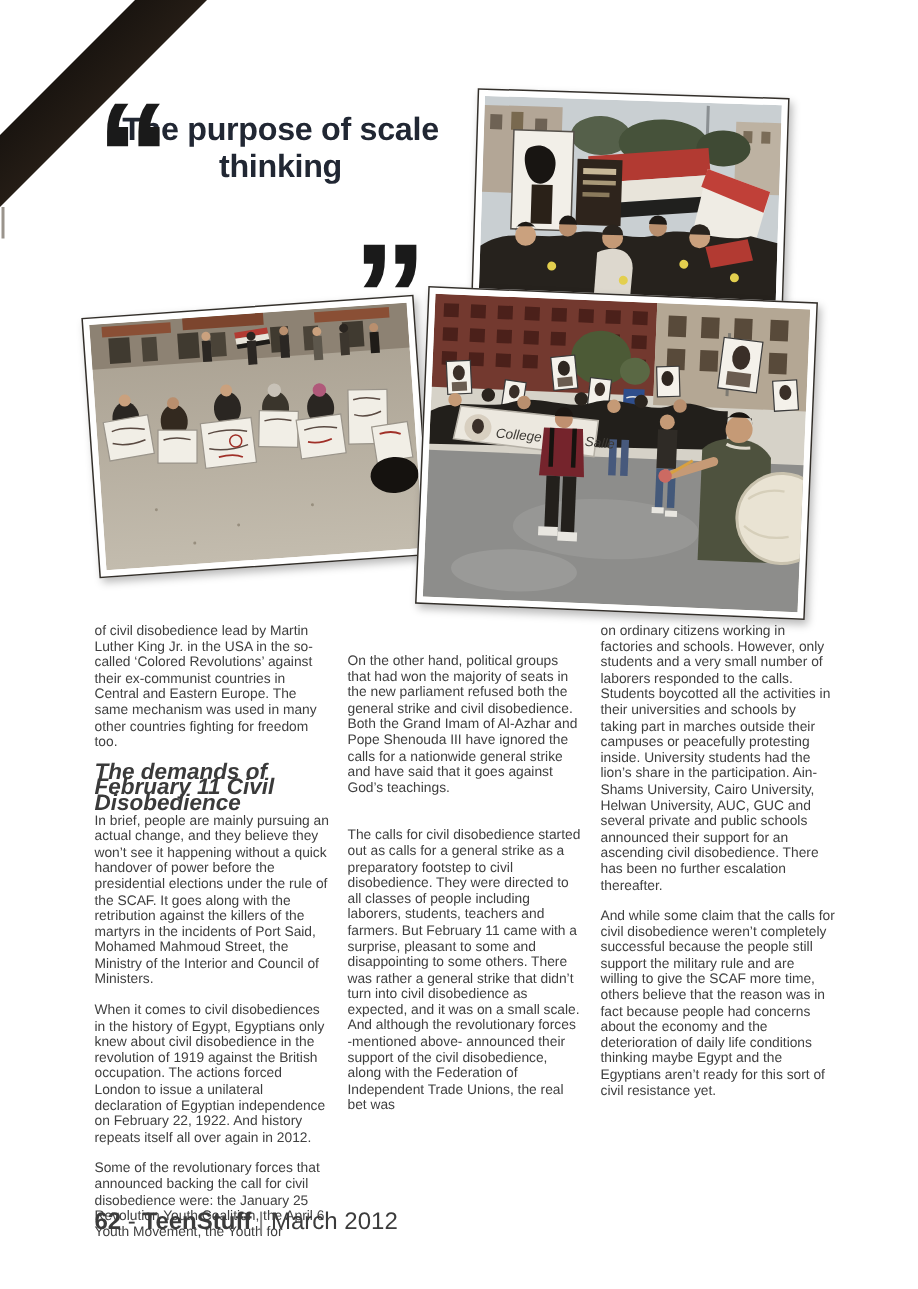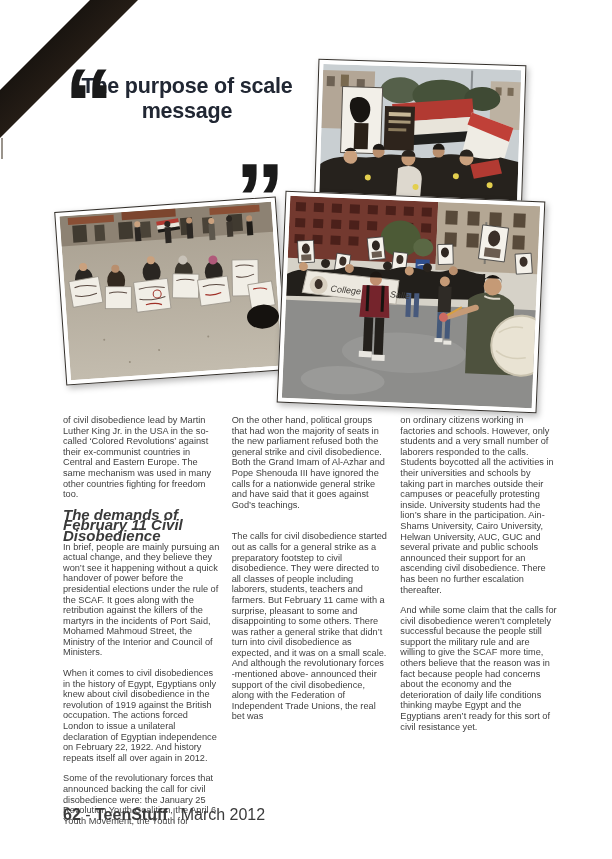--- a/index.html
+++ b/index.html
@@ -25,40 +25,40 @@
   .photo svg{display:block;}
   .photo-a{left:316px;top:62px;width:198px;height:146px;transform:rotate(1.8deg);z-index:1;}
   .photo-b{left:60px;top:204px;width:212px;height:164px;transform:rotate(-4deg);z-index:2;}
   .photo-c{left:281px;top:196px;width:250px;height:202px;transform:rotate(2.4deg);z-index:3;}
 
   
   .columns{position:absolute;left:63px;top:415px;width:494px;display:grid;
            grid-template-columns:1fr 1fr 1fr;column-gap:12px;
            font-size:9.2px;line-height:10.6px;color:#3f3f3f;}
   .columns p{margin:0 0 10px 0;}
-  .columns p.gap-lg{margin-bottom:21px;}
+  .columns p.gap-lg{margin-bottom:21px;margin-top:20px;}
   .columns h3{margin:0;font-size:15px;line-height:10.6px;font-weight:bold;font-style:italic;color:#3a3a3a;}
 
   
   .footer{position:absolute;left:63px;top:806px;font-size:16px;color:#3b3b3b;}
   .footer .b{font-weight:bold;}
   .footer .bar{color:#8a8a8a;}
 </style>
 </head>
 <body>
 
 <div class="page">
 
   <div class="ribbon"></div>
   <div class="ribbon-fold"></div>
 
   <div class="quote">
     <span class="qmark open">“</span>
     <div>The purpose of scale</div>
-    <div>message</div>
+    <div>thinking</div>
     <span class="qmark close">”</span>
   </div>
 
   <div class="photo photo-a">
     <svg width="198" height="146" viewBox="0 0 198 146" preserveAspectRatio="none">
       <rect width="198" height="146" fill="#c9cfd2"></rect>
       <rect x="0" y="6" width="52" height="58" fill="#b3a696"></rect>
       <rect x="4" y="12" width="8" height="10" fill="#6e6254"></rect>
       <rect x="18" y="10" width="8" height="12" fill="#79694f"></rect>
       <rect x="34" y="14" width="8" height="10" fill="#6e6254"></rect>

